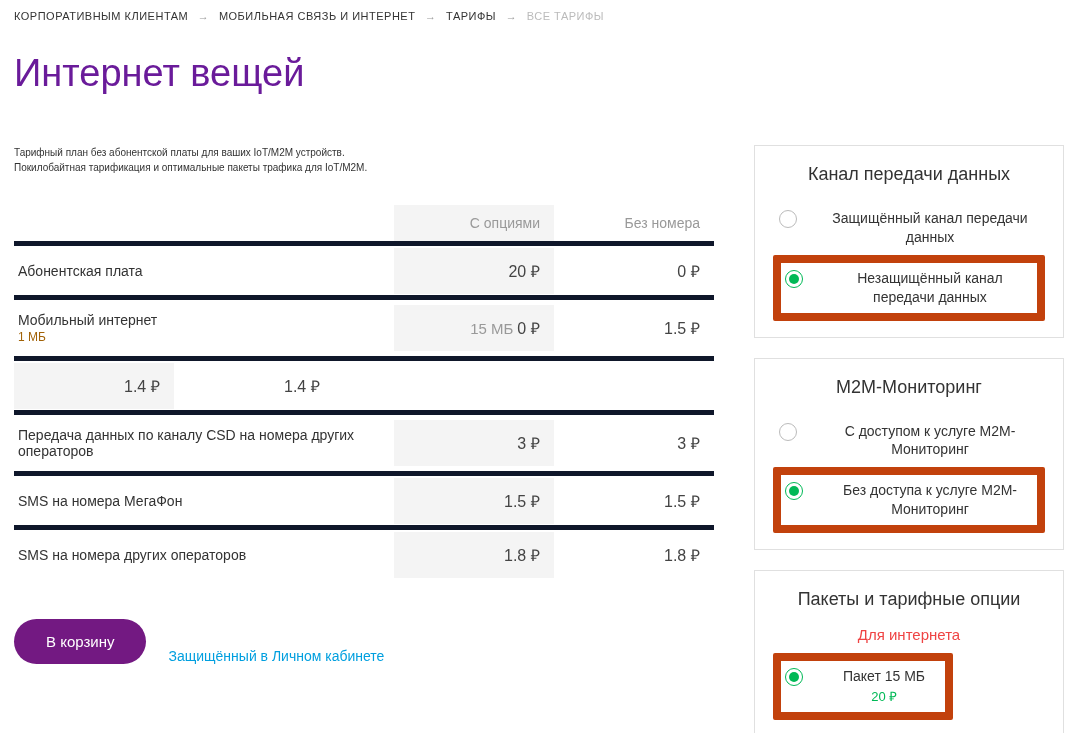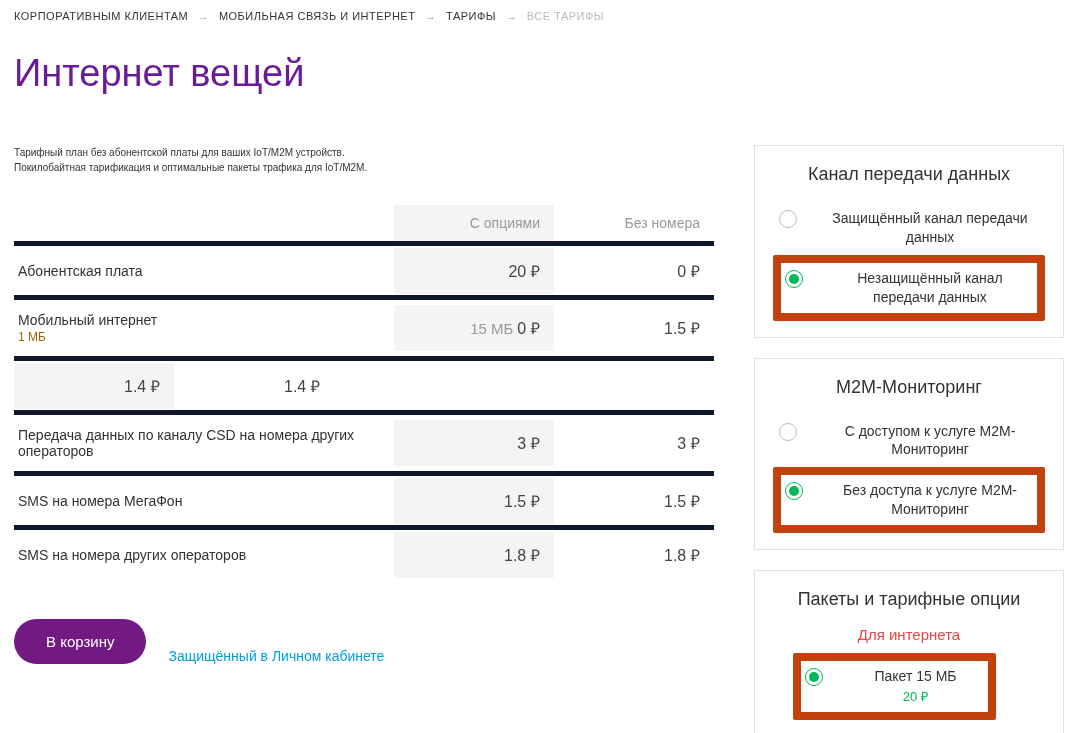--- a/index.html
+++ b/index.html
@@ -275,21 +275,21 @@
       </div>
       <div class="radio-option highlighted">
         <span class="radio-circle selected"></span>
         <span class="radio-label">Без доступа к услуге M2M-Мониторинг</span>
       </div>
     </div>
 
     <div class="panel">
       <div class="panel-title">Пакеты и тарифные опции</div>
       <div class="panel-subtitle">Для интернета</div>
-      <div class="radio-option highlighted" style="width:203px;margin-left:20px;">
+      <div class="radio-option highlighted" style="width:180px;">
         <span class="radio-circle selected"></span>
         <span class="radio-label">
           <span>Пакет 15 МБ</span>
           <span class="radio-price">20 ₽</span>
         </span>
       </div>
     </div>
 
   </div>
 </div>

